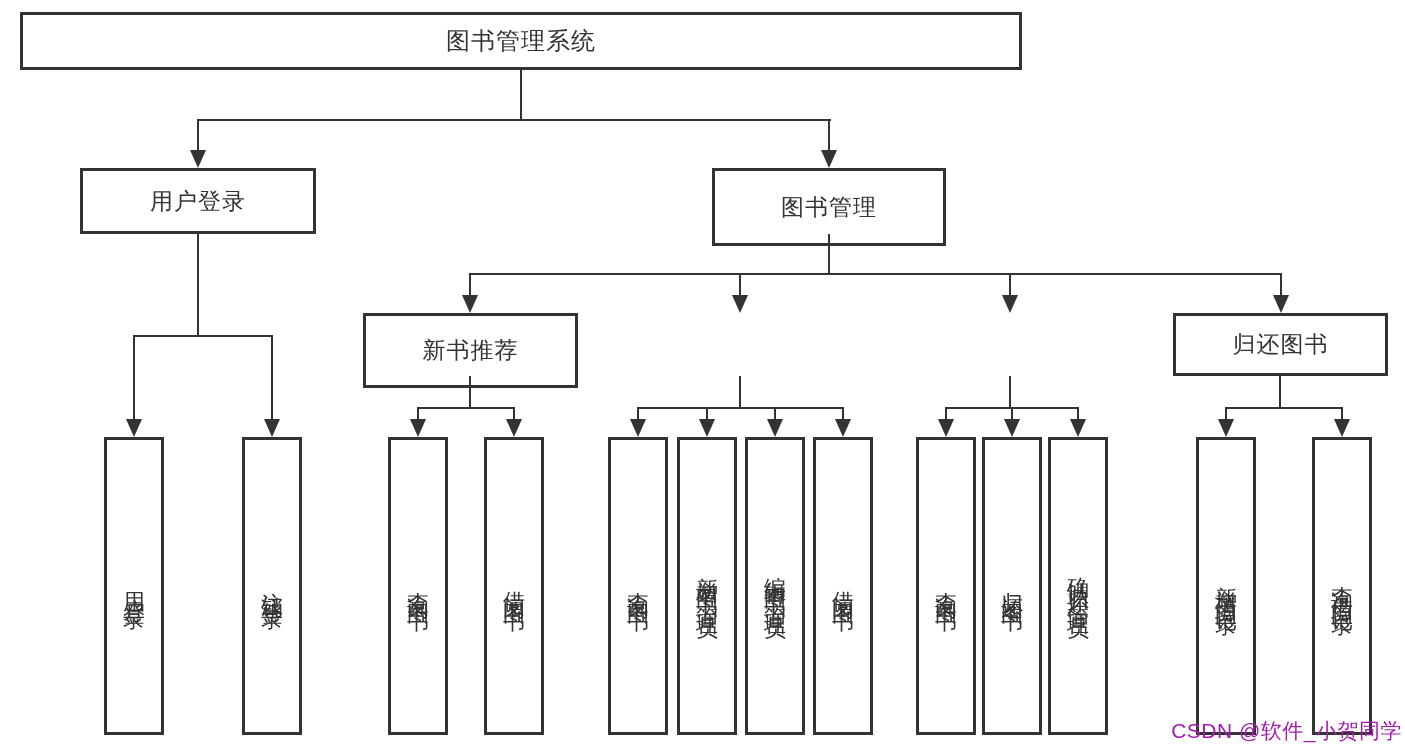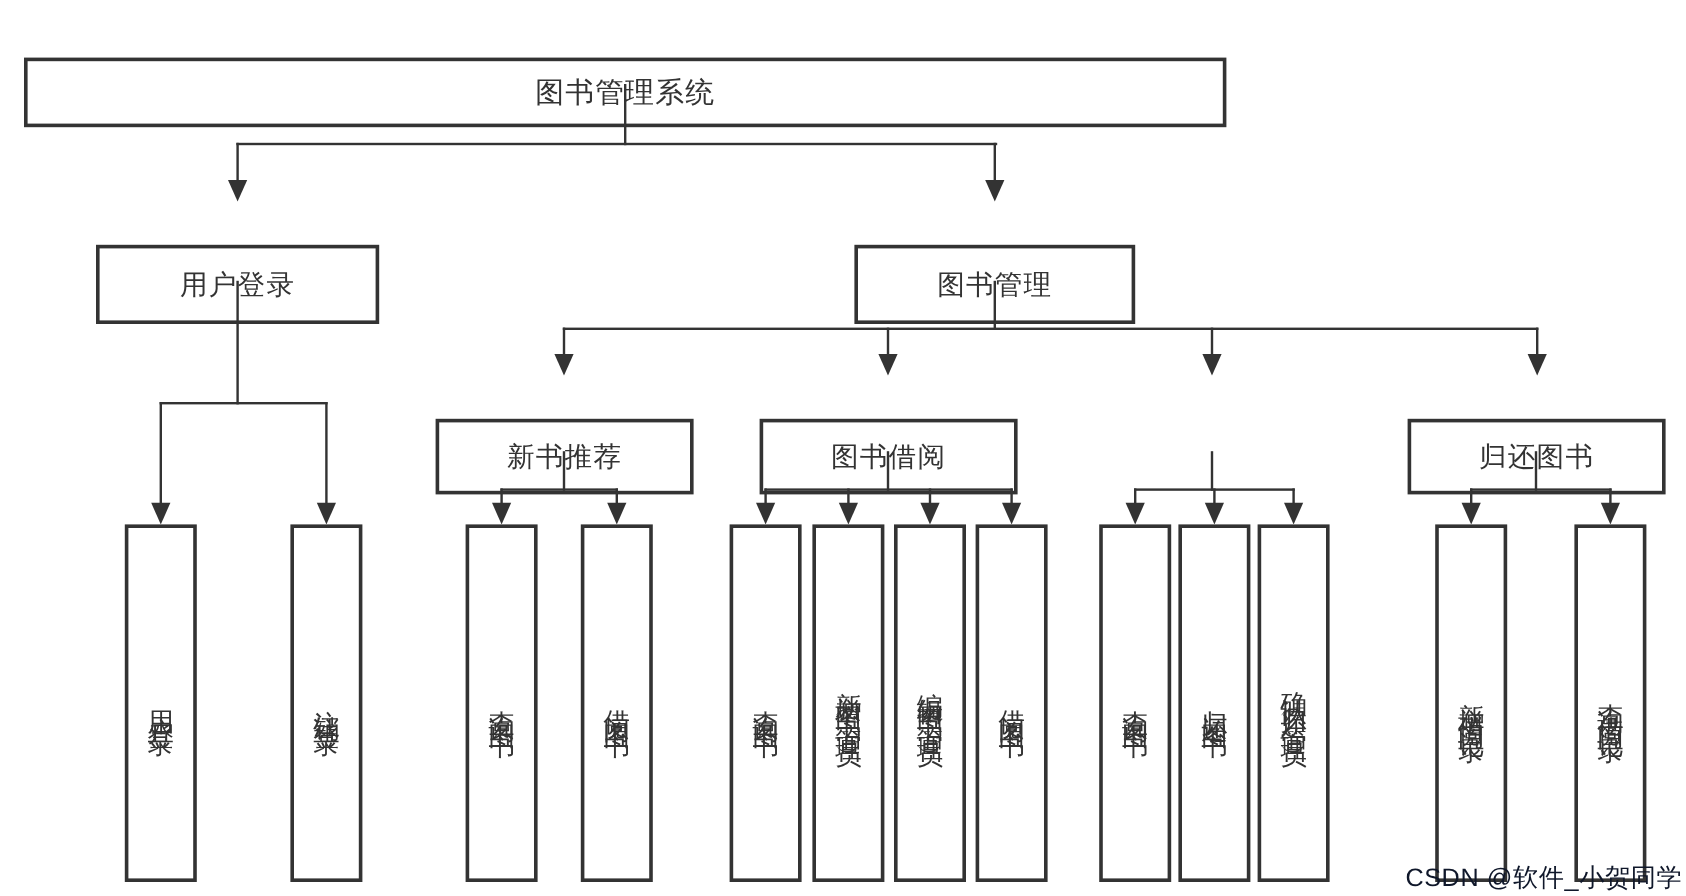--- a/index.html
+++ b/index.html
@@ -4,76 +4,75 @@
 <style>
   :root { --line:#333333; --text:#333333; }
   html,body { margin:0; padding:0; background:#ffffff; }
   #stage {
     position:relative; width:1405px; height:747px; background:#ffffff;
     font-family:"Liberation Sans", sans-serif; color:var(--text); overflow:hidden;
   }
   .hbox {
     position:absolute; box-sizing:border-box; border:3px solid var(--line); background:#fff;
     display:flex; align-items:center; justify-content:center;
-    font-size:23px; letter-spacing:1px; white-space:nowrap;margin-top:36px;
+    font-size:23px; letter-spacing:1px; white-space:nowrap;
   }
   .vbox {
     position:absolute; box-sizing:border-box; border:3px solid var(--line); background:#fff;
     display:flex; align-items:center; justify-content:center;
     writing-mode:vertical-rl; text-orientation:mixed;
     font-size:22px; letter-spacing:6px; line-height:1;
   }
   .ln { position:absolute; background:var(--line); }
   .arr {
     position:absolute; width:0; height:0;
     border-left:8px solid transparent; border-right:8px solid transparent;
     border-top:18px solid var(--line);
   }
   .watermark {
     position:absolute; right:3px; bottom:2px; font-size:21px;
-    color:#0f172a; letter-spacing:0.5px; white-space:nowrap;text-align:right;
+    color:#a21caf; letter-spacing:0.5px; white-space:nowrap;text-align:right;
   }
 </style>
 </head>
 <body>
 
 <div id="stage">
 
   <div class="hbox" style="left:20px; top:12px; width:1002px; height:58px; font-size:24px;">图书管理系统</div>
 
   <div class="ln" style="left:520px; top:70px; width:2px; height:51px;"></div>
   <div class="ln" style="left:197px; top:119px; width:634px; height:2px;"></div>
   <div class="ln" style="left:197px; top:119px; width:2px; height:33px;"></div>
   <div class="ln" style="left:828px; top:119px; width:2px; height:33px;"></div>
   <div class="arr" style="left:190px; top:150px;"></div>
   <div class="arr" style="left:821px; top:150px;"></div>
 
   <div class="hbox" style="left:80px; top:168px; width:236px; height:66px;">用户登录</div>
-  <div class="hbox" style="left:712px; top:168px; width:234px; height:66px;">图书管理</div>
+  <div class="hbox" style="left:712px; top:168px; width:234px; height:78px;">图书管理</div>
 
   <div class="ln" style="left:197px; top:234px; width:2px; height:103px;"></div>
   <div class="ln" style="left:133px; top:335px; width:140px; height:2px;"></div>
   <div class="ln" style="left:133px; top:335px; width:2px; height:86px;"></div>
   <div class="ln" style="left:271px; top:335px; width:2px; height:86px;"></div>
   <div class="arr" style="left:126px; top:419px;"></div>
   <div class="arr" style="left:264px; top:419px;"></div>
 
   <div class="ln" style="left:828px; top:234px; width:2px; height:41px;"></div>
   <div class="ln" style="left:469px; top:273px; width:813px; height:2px;"></div>
   <div class="ln" style="left:469px; top:273px; width:2px; height:24px;"></div>
   <div class="ln" style="left:739px; top:273px; width:2px; height:24px;"></div>
   <div class="ln" style="left:1009px; top:273px; width:2px; height:24px;"></div>
   <div class="ln" style="left:1280px; top:273px; width:2px; height:24px;"></div>
   <div class="arr" style="left:462px; top:295px;"></div>
   <div class="arr" style="left:732px; top:295px;"></div>
   <div class="arr" style="left:1002px; top:295px;"></div>
   <div class="arr" style="left:1273px; top:295px;"></div>
 
-  <div class="hbox" style="left:363px; top:313px; width:215px; height:63px;">新书推荐</div>
-  <div class="hbox" style="left:633px; top:313px; width:215px; height:63px;">图书借阅</div>
+  <div class="hbox" style="left:363px; top:313px; width:215px; height:75px;">新书推荐</div>
   <div class="hbox" style="left:1173px; top:313px; width:215px; height:63px;">归还图书</div>
 
   <div class="ln" style="left:469px; top:376px; width:2px; height:33px;"></div>
   <div class="ln" style="left:417px; top:407px; width:98px; height:2px;"></div>
   <div class="ln" style="left:417px; top:407px; width:2px; height:14px;"></div>
   <div class="ln" style="left:513px; top:407px; width:2px; height:14px;"></div>
   <div class="arr" style="left:410px; top:419px;"></div>
   <div class="arr" style="left:506px; top:419px;"></div>
 
   <div class="ln" style="left:739px; top:376px; width:2px; height:33px;"></div>

